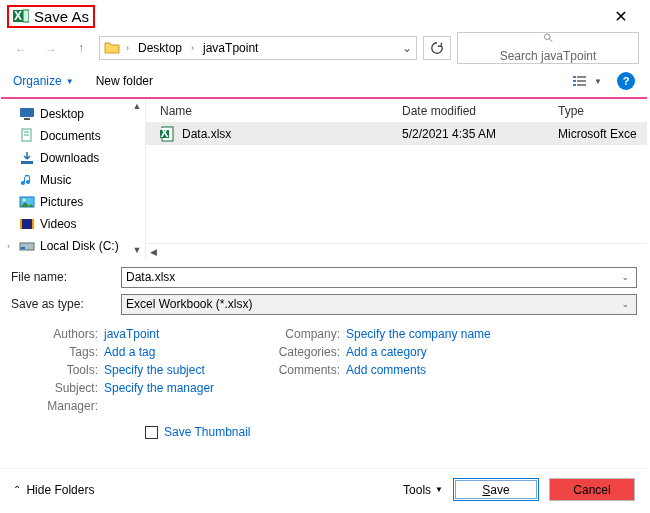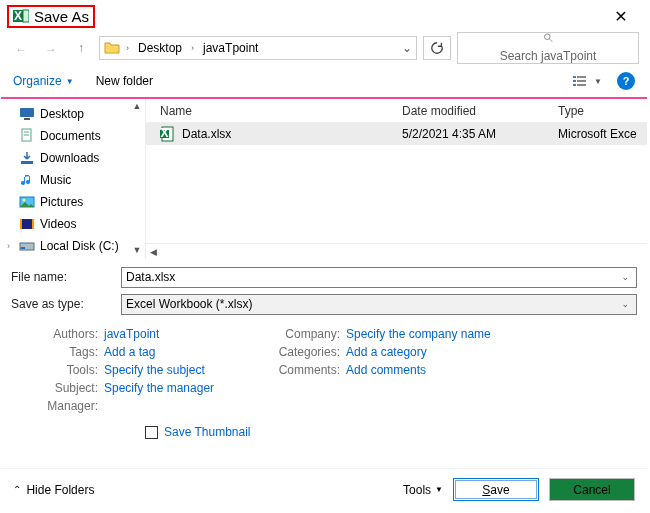--- a/index.html
+++ b/index.html
@@ -62,21 +62,21 @@
   .meta-col.labels2 { width:80px; align-items:flex-end; color:#6f6f6f; }
   .meta-col.vals2 { flex:1; }
 
   .thumb-row { padding:6px 0 0 144px; display:flex; align-items:center; gap:6px; }
   .chk { width:13px; height:13px; border:1px solid #333; display:inline-block; }
 
   .footer { position:absolute; bottom:0; left:0; right:0; height:42px; display:flex; align-items:center; padding:0 12px; gap:10px; border-top:1px solid #f3f3f3; }
   .hide-folders { display:flex; align-items:center; gap:5px; cursor:pointer; }
   .footer-right { margin-left:auto; display:flex; align-items:center; gap:10px; }
   .tools { display:flex; align-items:center; gap:4px; cursor:pointer; }
-  .btn { width:86px; height:23px; border:1px solid #bbb; background:#15803d; display:flex; align-items:center; justify-content:center; cursor:pointer; }
+  .btn { width:86px; height:23px; border:1px solid #bbb; background:#ef4444; display:flex; align-items:center; justify-content:center; cursor:pointer; }
   .btn.primary { border:1px solid #0078d7; background:#fff; position:relative; }
   .btn.primary::before { content:""; position:absolute; top:1px;left:1px;right:1px;bottom:1px; border:1px solid #7aa7d8; pointer-events:none;}
 
   svg { display:block; }
 </style>
 </head>
 <body>
 
 <div class="dialog">
 

